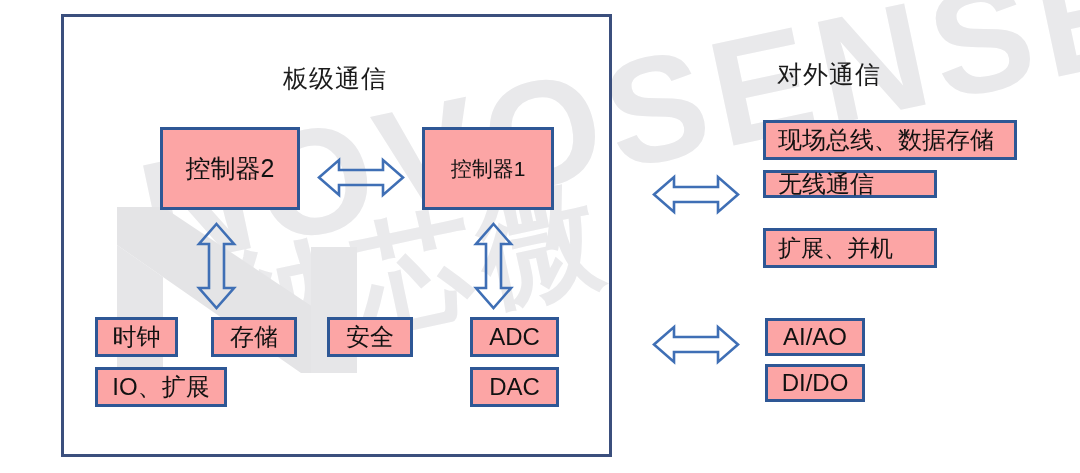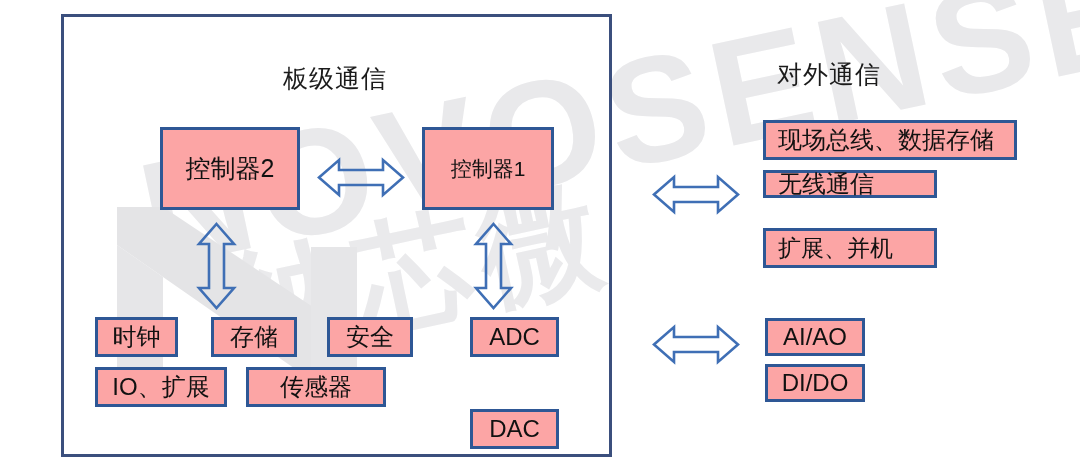--- a/index.html
+++ b/index.html
@@ -72,21 +72,21 @@
   #node-ctrl1{left:422px;top:127px;width:132px;height:83px;font-size:21px;}
 
   
   #node-clock  {left:95px; top:317px;width:83px; height:40px;font-size:24px;}
   #node-storage{left:211px;top:317px;width:86px; height:40px;font-size:24px;}
   #node-security{left:327px;top:317px;width:86px;height:40px;font-size:24px;}
   #node-adc    {left:470px;top:317px;width:89px; height:40px;font-size:24px;text-align:right;}
   
   #node-io     {left:95px; top:367px;width:132px;height:40px;font-size:24px;}
   #node-sensor {left:246px;top:367px;width:140px;height:40px;font-size:24px;}
-  #node-dac    {left:470px;top:367px;width:89px; height:40px;font-size:24px;margin-top:42px;}
+  #node-dac    {left:470px;top:367px;width:89px; height:40px;font-size:24px;}
 
   
   #node-fieldbus{left:763px;top:120px;width:254px;height:40px;font-size:24px;}
   #node-wireless{left:763px;top:170px;width:174px;height:28px;font-size:24px;}
   #node-expand  {left:763px;top:228px;width:174px;height:40px;font-size:23px;}
   #node-aiao    {left:765px;top:318px;width:100px;height:38px;font-size:24px;}
   #node-dido    {left:765px;top:364px;width:100px;height:38px;font-size:24px;}
 
   
   .arrow{position:absolute;}
@@ -130,23 +130,20 @@
   <div class="node center" id="node-security">
     <span>安全</span>
   </div>
   <div class="node center" id="node-adc">
     <span>ADC</span>
   </div>
 
   <div class="node center" id="node-io">
     <span>IO、扩展</span>
   </div>
-  <div class="node center" id="node-sensor">
-    <span>传感器</span>
-  </div>
   <div class="node center" id="node-dac">
     <span>DAC</span>
   </div>
 
   <div class="node lead" id="node-fieldbus">
     <span>现场总线、数据存储</span>
   </div>
   <div class="node lead" id="node-wireless">
     <span>无线通信</span>
   </div>

